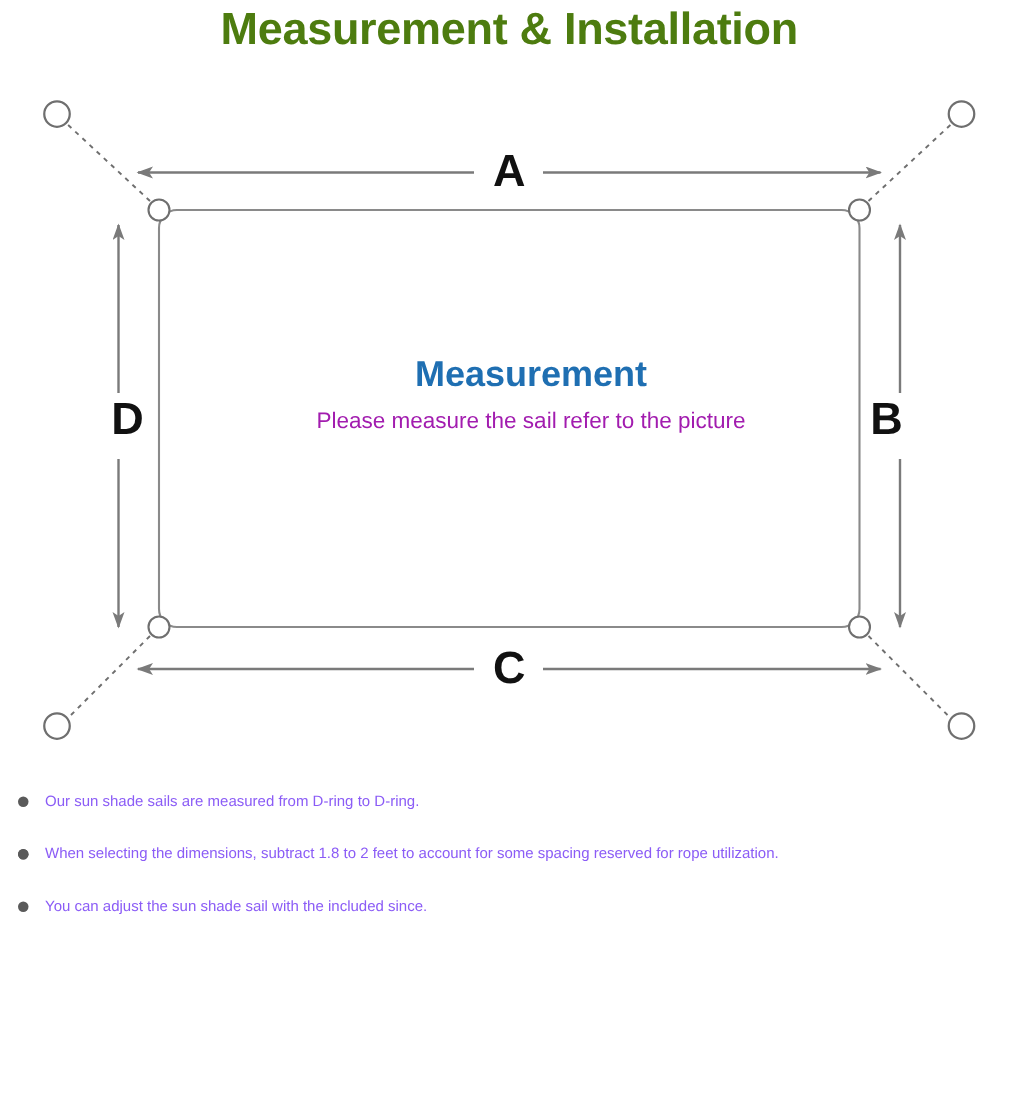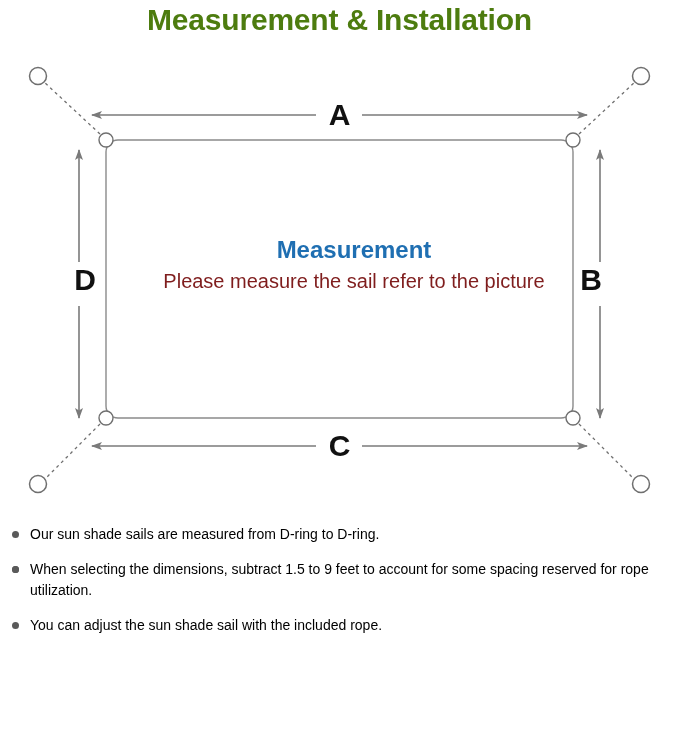--- a/index.html
+++ b/index.html
@@ -64,40 +64,40 @@
     margin-left: 32px;
   }
   #center-title {
     font-size: 24px;
     font-weight: bold;
     color: #1f6fb2;
     line-height: 30px;
   }
   #center-sub {
     margin-top: 6px;
-    font-size: 20px;
-    color: #7f1d1d;
+    font-size: 15px;
+    color: #a21caf;
     line-height: 20px;
   }
 
   
   #notes {
     position: absolute;
     left: 0;
     top: 524px;
     width: 679px;
   }
   .note {
     position: relative;
     padding-left: 30px;
     padding-right: 8px;
     margin-bottom: 14px;
-    font-size: 14px;
+    font-size: 10px;
     line-height: 21px;
-    color: #000000;
+    color: #8b5cf6;
   }
   .note .bullet {
     position: absolute;
     left: 12px;
     top: 7px;
     width: 7px;
     height: 7px;
     border-radius: 50%;
     background: #5a5a5a;
   }
@@ -163,19 +163,19 @@
 <div id="notes">
   <div class="note">
     <span class="bullet"></span>
     <span>Our sun shade sails are measured from D-ring to D-ring.</span>
   </div>
   <div class="note">
     <span class="bullet"></span>
   </div>
   <div class="note">
     <span class="bullet"></span>
-    <span>When selecting the dimensions, subtract 1.5 to 9 feet to account for some spacing reserved for rope utilization.</span>
+    <span>When selecting the dimensions, subtract 1.8 to 2 feet to account for some spacing reserved for rope utilization.</span>
   </div>
   <div class="note">
     <span class="bullet"></span>
-    <span>You can adjust the sun shade sail with the included rope.</span>
+    <span>You can adjust the sun shade sail with the included since.</span>
   </div>
 </div>
 
 </body></html>

